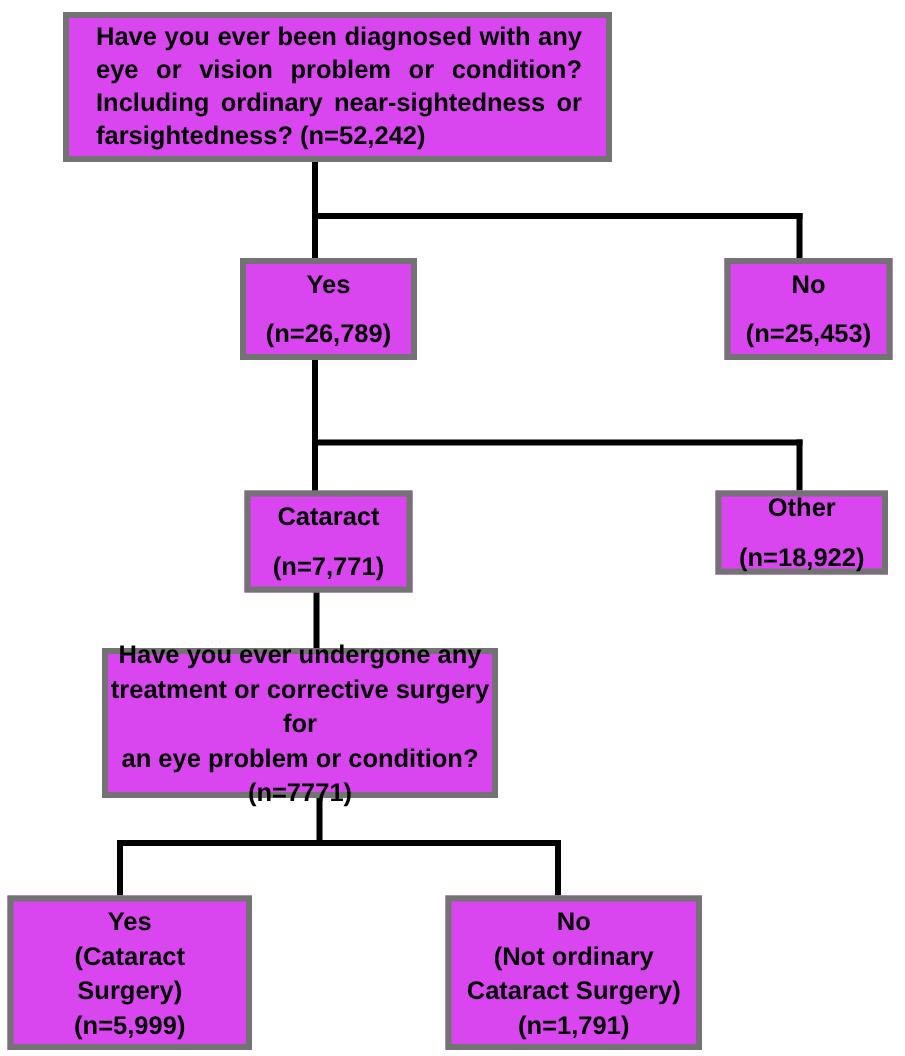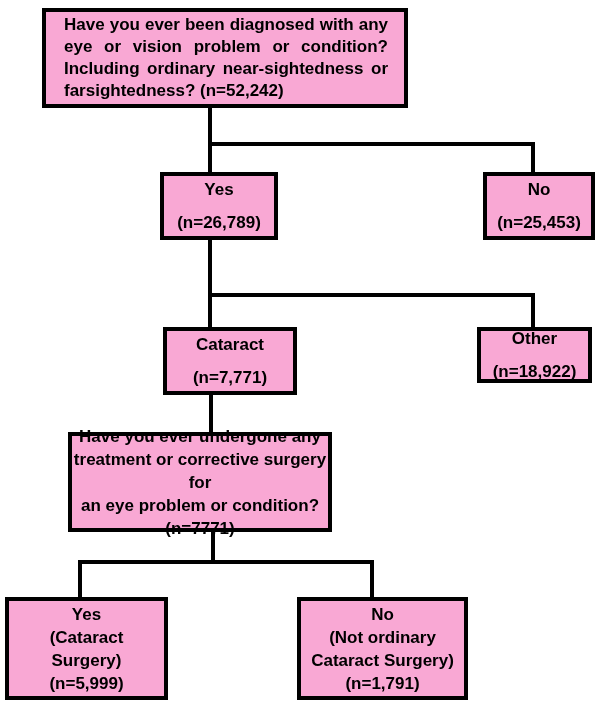--- a/index.html
+++ b/index.html
@@ -9,22 +9,22 @@
     height: 704px;
     background: #ffffff;
     font-family: "Liberation Sans", sans-serif;
     font-weight: bold;
     color: #000000;
     overflow: hidden;
   }
   .box {
     position: absolute;
     box-sizing: border-box;
-    border: 4px solid #000000;
-    background: #f9a8d4;
+    border: 4px solid #737373;
+    background: #d946ef;
     display: flex;
     flex-direction: column;
     align-items: center;
     justify-content: center;
     text-align: center;
   }
   .box .bline { width: 100%; }
 
   
   .qbox1 {
@@ -33,21 +33,21 @@
     font-size: 17px; line-height: 22px;
     align-items: stretch; text-align: left;
   }
   .qbox1 .jline { text-align: justify; text-align-last: justify; }
   .qbox1 .lline { text-align: left; text-align-last: left; }
 
   
   .pair { font-size: 17px; line-height: 20px; gap: 13px; }
   .yes1  { left: 160px; top: 172px; width: 118px; height: 68px; }
   .no1   { left: 483px; top: 172px; width: 112px; height: 68px; }
-  .cat   { left: 163px; top: 327px; width: 134px; height: 68px; }
+  .cat   { left: 163px; top: 327px; width: 112px; height: 68px; }
   .oth   { left: 477px; top: 327px; width: 115px; height: 56px; }
 
   
   .qbox2 {
     left: 68px; top: 432px; width: 264px; height: 100px;
     font-size: 17px; line-height: 23px;
   }
 
   
   .result { font-size: 17px; line-height: 23px; }

